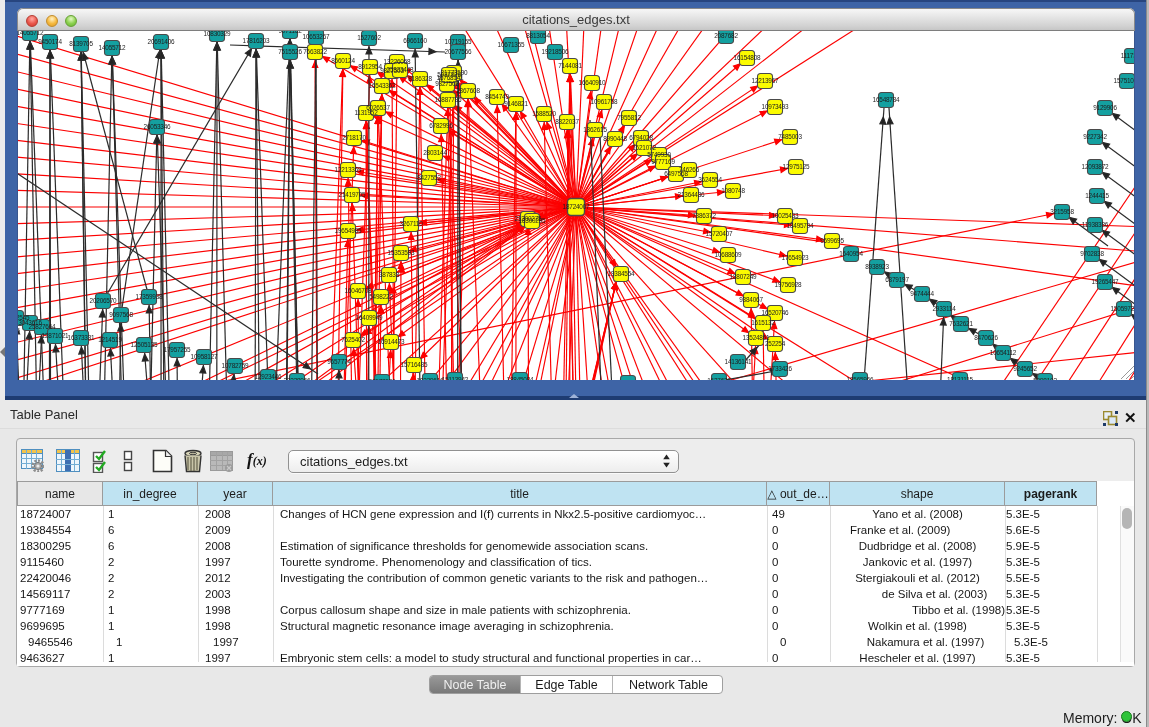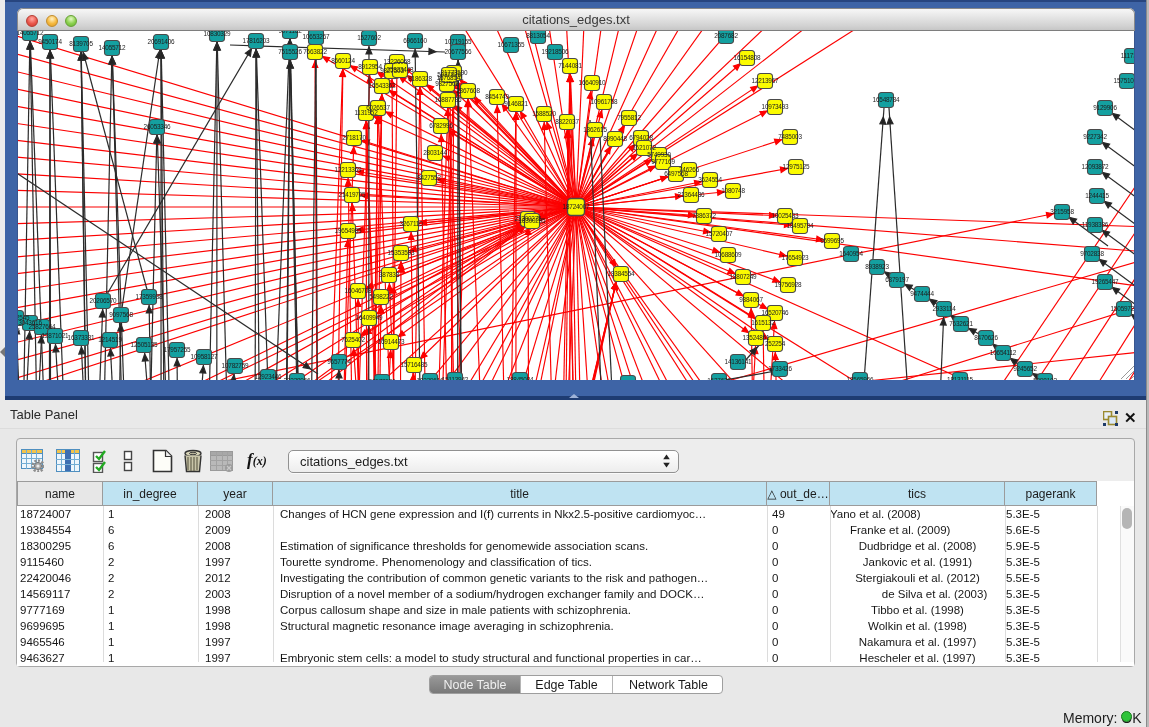--- a/index.html
+++ b/index.html
@@ -948,30 +948,30 @@
 <div class="abs" id="ddarrows"><svg width="11" height="18" viewBox="0 0 11 18">
       <path d="M5.5 2.5L8.8 7.2H2.2Z" fill="#222"></path>
       <path d="M5.5 15.5L8.8 10.8H2.2Z" fill="#222"></path>
     </svg></div>
 <div class="abs" id="tablewrap"></div>
 <div class="hc" style="left:17px;width:86px;background:#e7e7e7;border-left:1px solid #9b9b9b;">name</div>
 <div class="hc" style="left:103px;width:95px;background:#bfe3f2;">in_degree</div>
 <div class="hc" style="left:198px;width:75px;background:#bfe3f2;">year</div>
 <div class="hc" style="left:273px;width:494px;background:#bfe3f2;">title</div>
 <div class="hc" style="left:767px;width:63px;background:#bfe3f2;">△ out_de…</div>
-<div class="hc" style="left:830px;width:175px;background:#bfe3f2;">tics</div>
-<div class="hc" style="left:1005px;width:92px;background:#bfe3f2;">pagerank</div>
+<div class="hc" style="left:830px;width:175px;background:#bfe3f2;">shape</div>
+<div class="hc" style="left:1005px;width:92px;background:#bfe3f2;font-weight:bold;">pagerank</div>
 <div class="abs" id="rows">
     <div class="row" style="left:0;top:0px;width:1103px">
       <span class="abs" style="left:3px">18724007</span>
       <span class="abs" style="left:91px">1</span>
       <span class="abs" style="left:188px">2008</span>
       <span class="abs" style="left:263px">Changes of HCN gene expression and I(f) currents in Nkx2.5-positive cardiomyoc…</span>
       <span class="abs" style="left:755px">49</span>
-      <span class="abs" style="left:813px;width:175px;">Yano et al. (2008)</span>
+      <span class="abs" style="left:813px;width:175px;text-align:center">Yano et al. (2008)</span>
       <span class="abs" style="left:989px">5.3E-5</span>
     </div>
     <div class="row" style="left:0;top:16px;width:1103px">
       <span class="abs" style="left:3px">19384554</span>
       <span class="abs" style="left:91px">6</span>
       <span class="abs" style="left:188px">2009</span>
       <span class="abs" style="left:755px">0</span>
       <span class="abs" style="left:833px;width:175px;text-align:left">Franke et al. (2009)</span>
       <span class="abs" style="left:989px">5.6E-5</span>
     </div>
@@ -983,60 +983,59 @@
       <span class="abs" style="left:755px">0</span>
       <span class="abs" style="left:813px;width:175px;text-align:center">Dudbridge et al. (2008)</span>
       <span class="abs" style="left:989px">5.9E-5</span>
     </div>
     <div class="row" style="left:0;top:48px;width:1103px">
       <span class="abs" style="left:3px">9115460</span>
       <span class="abs" style="left:91px">2</span>
       <span class="abs" style="left:188px">1997</span>
       <span class="abs" style="left:263px">Tourette syndrome. Phenomenology and classification of tics.</span>
       <span class="abs" style="left:755px">0</span>
-      <span class="abs" style="left:813px;width:175px;text-align:center">Jankovic et al. (1991)</span>
+      <span class="abs" style="left:813px;width:175px;text-align:center">Jankovic et al. (1997)</span>
       <span class="abs" style="left:989px">5.3E-5</span>
     </div>
     <div class="row" style="left:0;top:64px;width:1103px">
       <span class="abs" style="left:3px">22420046</span>
       <span class="abs" style="left:91px">2</span>
       <span class="abs" style="left:188px">2012</span>
       <span class="abs" style="left:263px">Investigating the contribution of common genetic variants to the risk and pathogen…</span>
       <span class="abs" style="left:755px">0</span>
       <span class="abs" style="left:813px;width:175px;text-align:center">Stergiakouli et al. (2012)</span>
       <span class="abs" style="left:989px">5.5E-5</span>
     </div>
     <div class="row" style="left:0;top:80px;width:1103px">
       <span class="abs" style="left:3px">14569117</span>
       <span class="abs" style="left:91px">2</span>
       <span class="abs" style="left:188px">2003</span>
-      <span class="abs" style="left:263px">Disruption of a novel member of a sodium/hydrogen exchanger family and DOCK…</span>
       <span class="abs" style="left:755px">0</span>
       <span class="abs" style="left:830px;width:175px;text-align:center">de Silva et al. (2003)</span>
       <span class="abs" style="left:989px">5.3E-5</span>
     </div>
     <div class="row" style="left:0;top:96px;width:1103px">
       <span class="abs" style="left:3px">9777169</span>
       <span class="abs" style="left:91px">1</span>
       <span class="abs" style="left:188px">1998</span>
       <span class="abs" style="left:263px">Corpus callosum shape and size in male patients with schizophrenia.</span>
       <span class="abs" style="left:755px">0</span>
-      <span class="abs" style="left:813px;width:175px;text-align:center">Tibbo et al. (1998)</span>
+      <span class="abs" style="left:813px;width:175px;text-align:right">Tibbo et al. (1998)</span>
       <span class="abs" style="left:989px">5.3E-5</span>
     </div>
     <div class="row" style="left:0;top:112px;width:1103px">
       <span class="abs" style="left:3px">9699695</span>
       <span class="abs" style="left:91px">1</span>
       <span class="abs" style="left:188px">1998</span>
       <span class="abs" style="left:263px">Structural magnetic resonance image averaging in schizophrenia.</span>
       <span class="abs" style="left:755px">0</span>
       <span class="abs" style="left:813px;width:175px;text-align:center">Wolkin et al. (1998)</span>
       <span class="abs" style="left:989px">5.3E-5</span>
     </div>
-    <div class="row" style="left:0;top:128px;width:1103px">
+    <div class="row" style="left:8px;top:128px;width:1103px">
       <span class="abs" style="left:3px">9465546</span>
       <span class="abs" style="left:91px">1</span>
       <span class="abs" style="left:188px">1997</span>
       <span class="abs" style="left:755px">0</span>
       <span class="abs" style="left:813px;width:175px;text-align:center">Nakamura et al. (1997)</span>
       <span class="abs" style="left:989px">5.3E-5</span>
     </div>
     <div class="row" style="left:0;top:144px;width:1103px">
       <span class="abs" style="left:3px">9463627</span>
       <span class="abs" style="left:91px">1</span>

